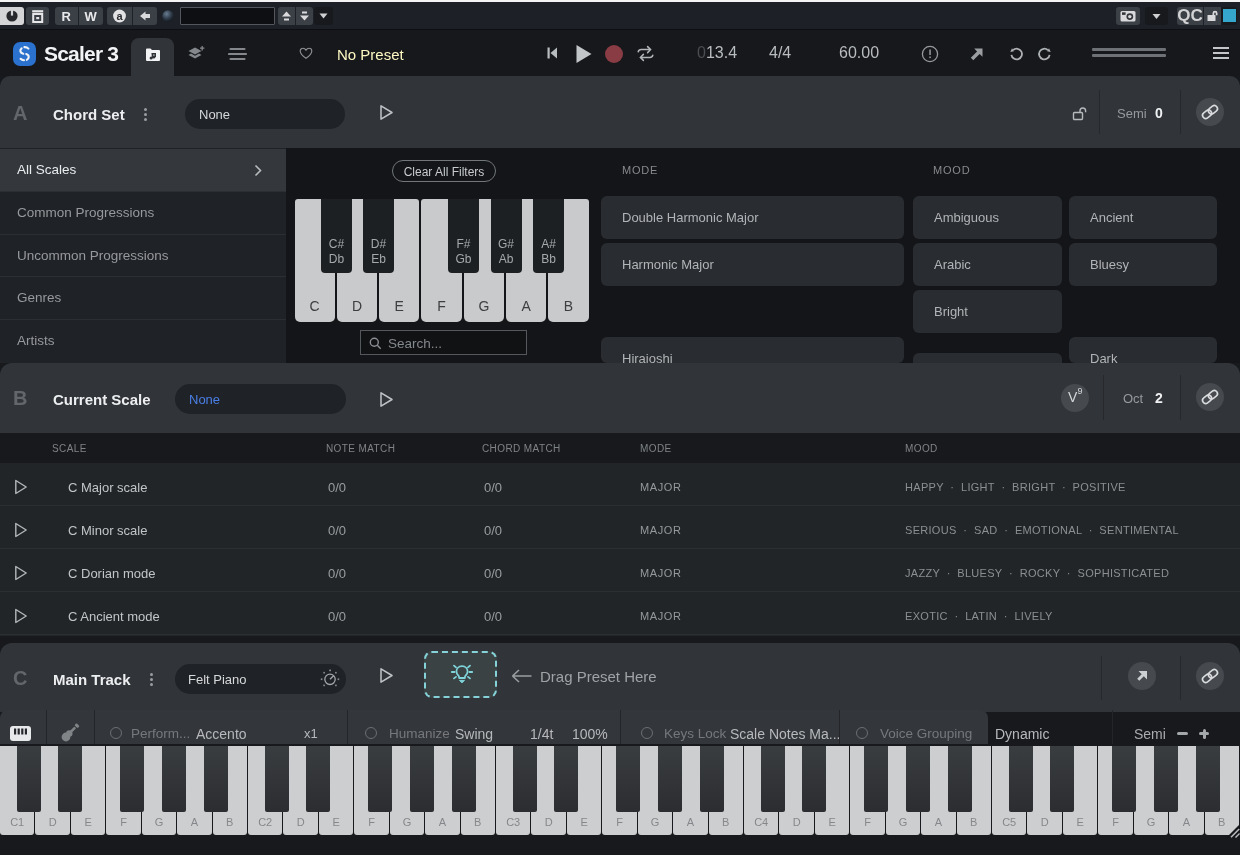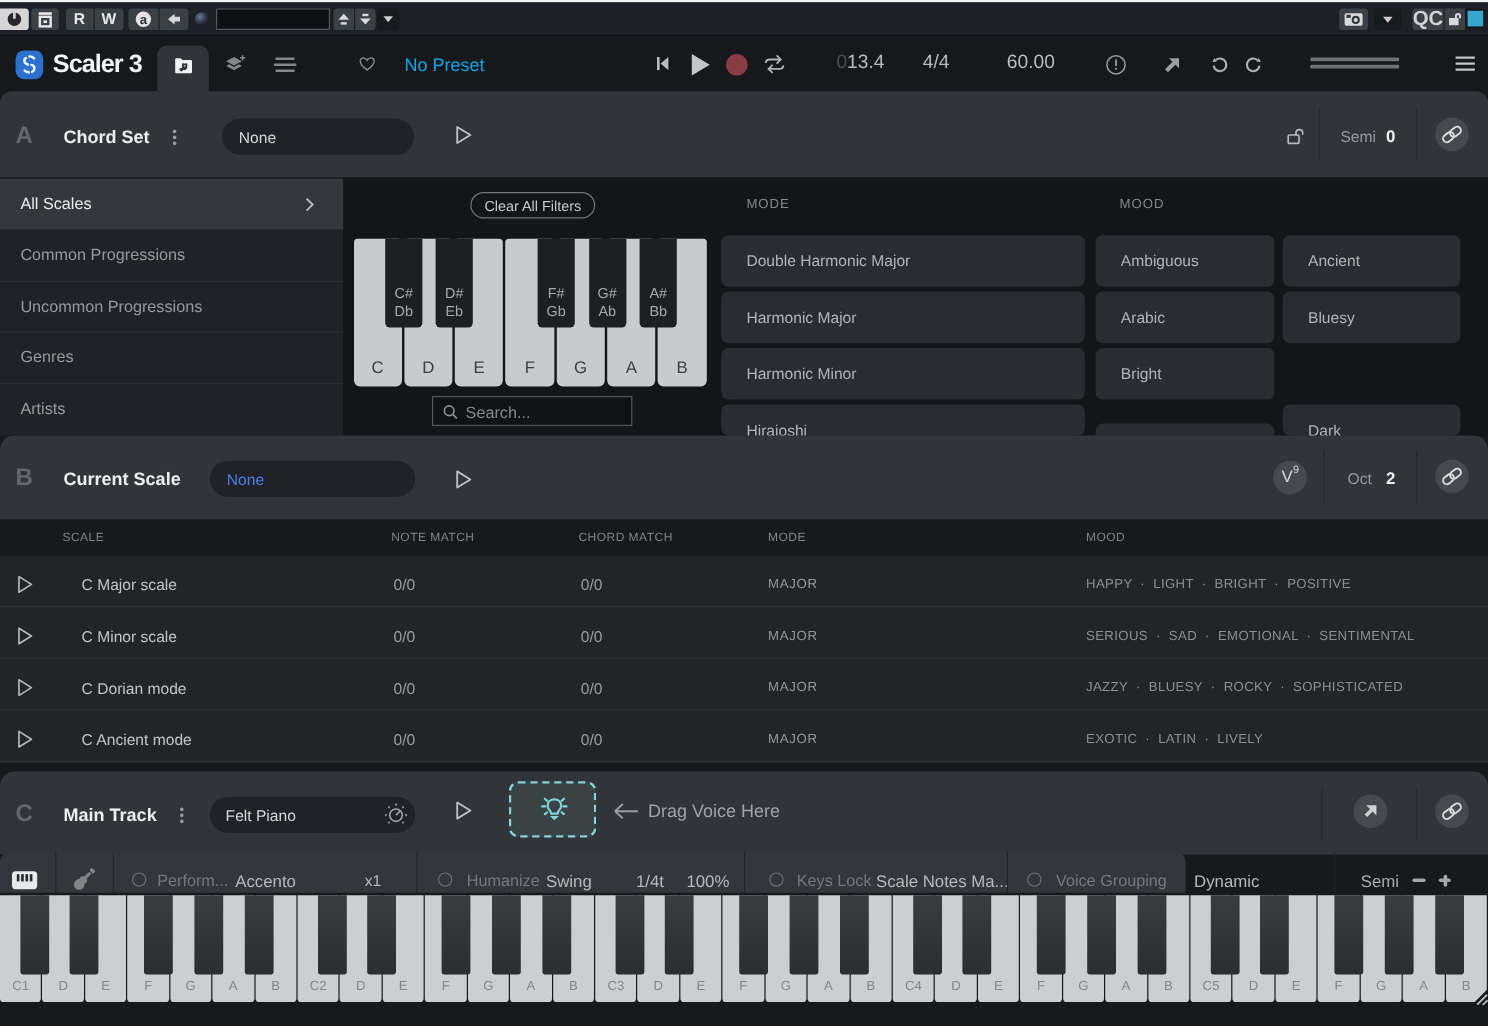--- a/index.html
+++ b/index.html
@@ -180,21 +180,21 @@
     <g stroke="#84878b" stroke-width="2.2" stroke-linecap="round">
       <line x1="2.5" y1="2" x2="16.5" y2="2"></line>
       <line x1="1" y1="7" x2="18" y2="7"></line>
       <line x1="2.5" y1="12" x2="16.5" y2="12"></line>
     </g>
   </svg>
 
   <svg width="14" height="13" viewBox="0 0 16 15" style="position:absolute;left:299px;top:17px;">
     <path d="M 8 13 C 3 9.5 1.3 7 1.3 4.6 C 1.3 2.7 2.8 1.4 4.5 1.4 C 5.9 1.4 7.2 2.2 8 3.6 C 8.8 2.2 10.1 1.4 11.5 1.4 C 13.2 1.4 14.7 2.7 14.7 4.6 C 14.7 7 13 9.5 8 13 Z" fill="none" stroke="#8d9094" stroke-width="1.3"></path>
   </svg>
-  <div style="position:absolute; left:337px; top:16px; font-size:15px; color:#0ea5e9;">No Preset</div>
+  <div style="position:absolute; left:337px; top:16px; font-size:15px; color:#fef9c3;">No Preset</div>
 
   <svg width="14" height="14" viewBox="0 0 14 14" style="position:absolute;left:545px;top:16px;">
     <rect x="2.5" y="1.5" width="2.2" height="11" fill="#b9bcbf"></rect>
     <path d="M 12 1.5 L 12 12.5 L 5.5 7 Z" fill="#b9bcbf"></path>
   </svg>
   <svg width="18" height="20" viewBox="0 0 18 20" style="position:absolute;left:575px;top:14px;">
     <path d="M 1.5 1 L 16.5 10 L 1.5 19 Z" fill="#c3c6c9"></path>
   </svg>
   <div style="position:absolute; left:605px; top:15px; width:18px; height:18px; border-radius:50%; background:#8a3c45;"></div>
 
@@ -333,23 +333,20 @@
     </svg>
     <span style="position:absolute; left:27px; top:5px; font-size:13.5px; color:#85888c;">Search...</span>
   </div>
 
   <div style="position:absolute; left:622px; top:16px; font-size:11px; letter-spacing:0.8px; color:#87898d;">MODE</div>
   <div class="mbtn" style="left:601px; top:48px; width:303px;">
       <span>Double Harmonic Major</span>
     </div>
   <div class="mbtn" style="left:601px; top:95px; width:303px;text-align:right;">
       <span>Harmonic Major</span>
-    </div>
-  <div class="mbtn" style="left:601px; top:142px; width:303px;">
-      <span>Harmonic Minor</span>
     </div>
   <div class="mbtn" style="left:601px; top:189px; width:303px; height:26px;">
       <span>Hiraioshi</span>
     </div>
 
   <div style="position:absolute; left:933px; top:16px; font-size:11px; letter-spacing:0.8px; color:#87898d;">MOOD</div>
   <div class="mbtn" style="left:913px; top:48px; width:149px;">
       <span>Ambiguous</span>
     </div>
   <div class="mbtn" style="left:913px; top:95px; width:149px;">
@@ -483,21 +480,21 @@
         <line x1="21" y1="3.6" x2="19" y2="5.4"></line>
         <line x1="5" y1="16.4" x2="7" y2="14.9"></line>
         <line x1="21" y1="16.4" x2="19" y2="14.9"></line>
       </g>
       <path d="M 10.5 18.4 L 15.5 18.4 L 13 20.8 Z" fill="#7fd4d9" stroke="#7fd4d9" stroke-width="1"></path>
     </svg>
   </div>
   <svg width="22" height="14" viewBox="0 0 22 14" style="position:absolute;left:511px;top:26px;">
     <path d="M 1.5 7 L 20.5 7 M 1.5 7 L 8 1 M 1.5 7 L 8 13" fill="none" stroke="#9b9ea1" stroke-width="1.6"></path>
   </svg>
-  <div style="position:absolute; left:540px; top:25px; font-size:15px; color:#a0a3a6;">Drag Voice Here</div>
+  <div style="position:absolute; left:540px; top:25px; font-size:15px; color:#a0a3a6;">Drag Preset Here</div>
 
   <div class="vsep" style="left:1101px; top:13px; height:44px;"></div>
   <div class="circbtn" style="left:1128px; top:19px;">
     <svg width="28" height="28" viewBox="0 0 28 28" style="position:absolute;left:0;top:0;">
       <path d="M 10.5 9 L 19 9 L 19 17.5 L 15.8 14.3 L 11.3 18.8 L 9.2 16.7 L 13.7 12.2 Z" fill="#cdd0d2"></path>
     </svg>
   </div>
   <div class="vsep" style="left:1180px; top:13px; height:44px;"></div>
   <div class="circbtn" style="left:1196px; top:19px;">
     <svg width="28" height="28" viewBox="0 0 28 28" style="position:absolute;left:0;top:0;">

